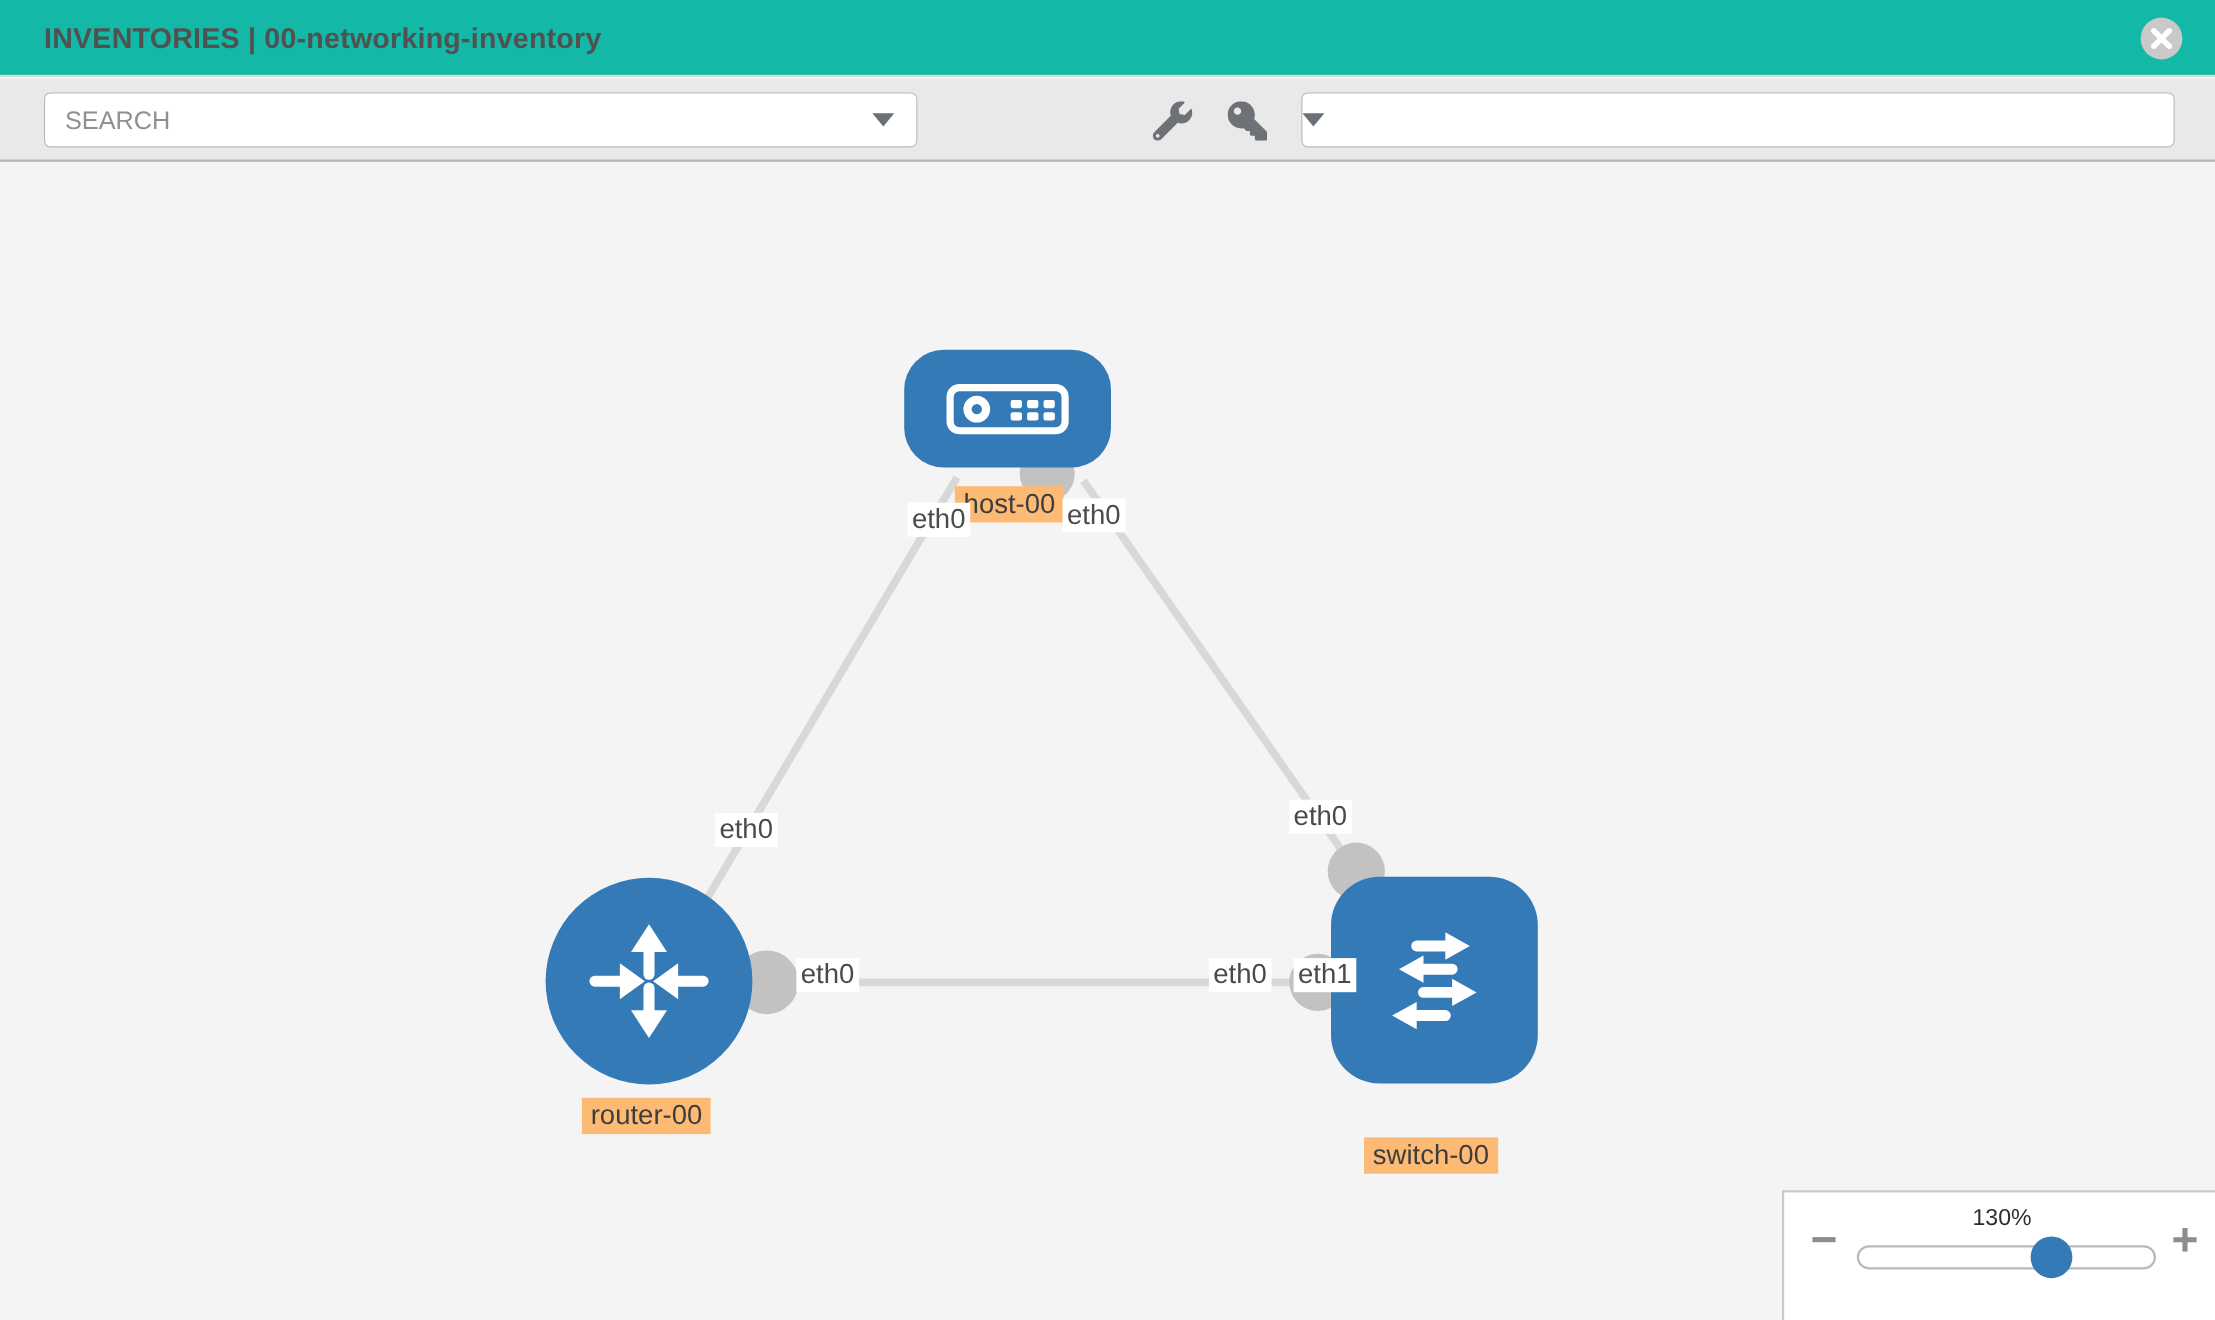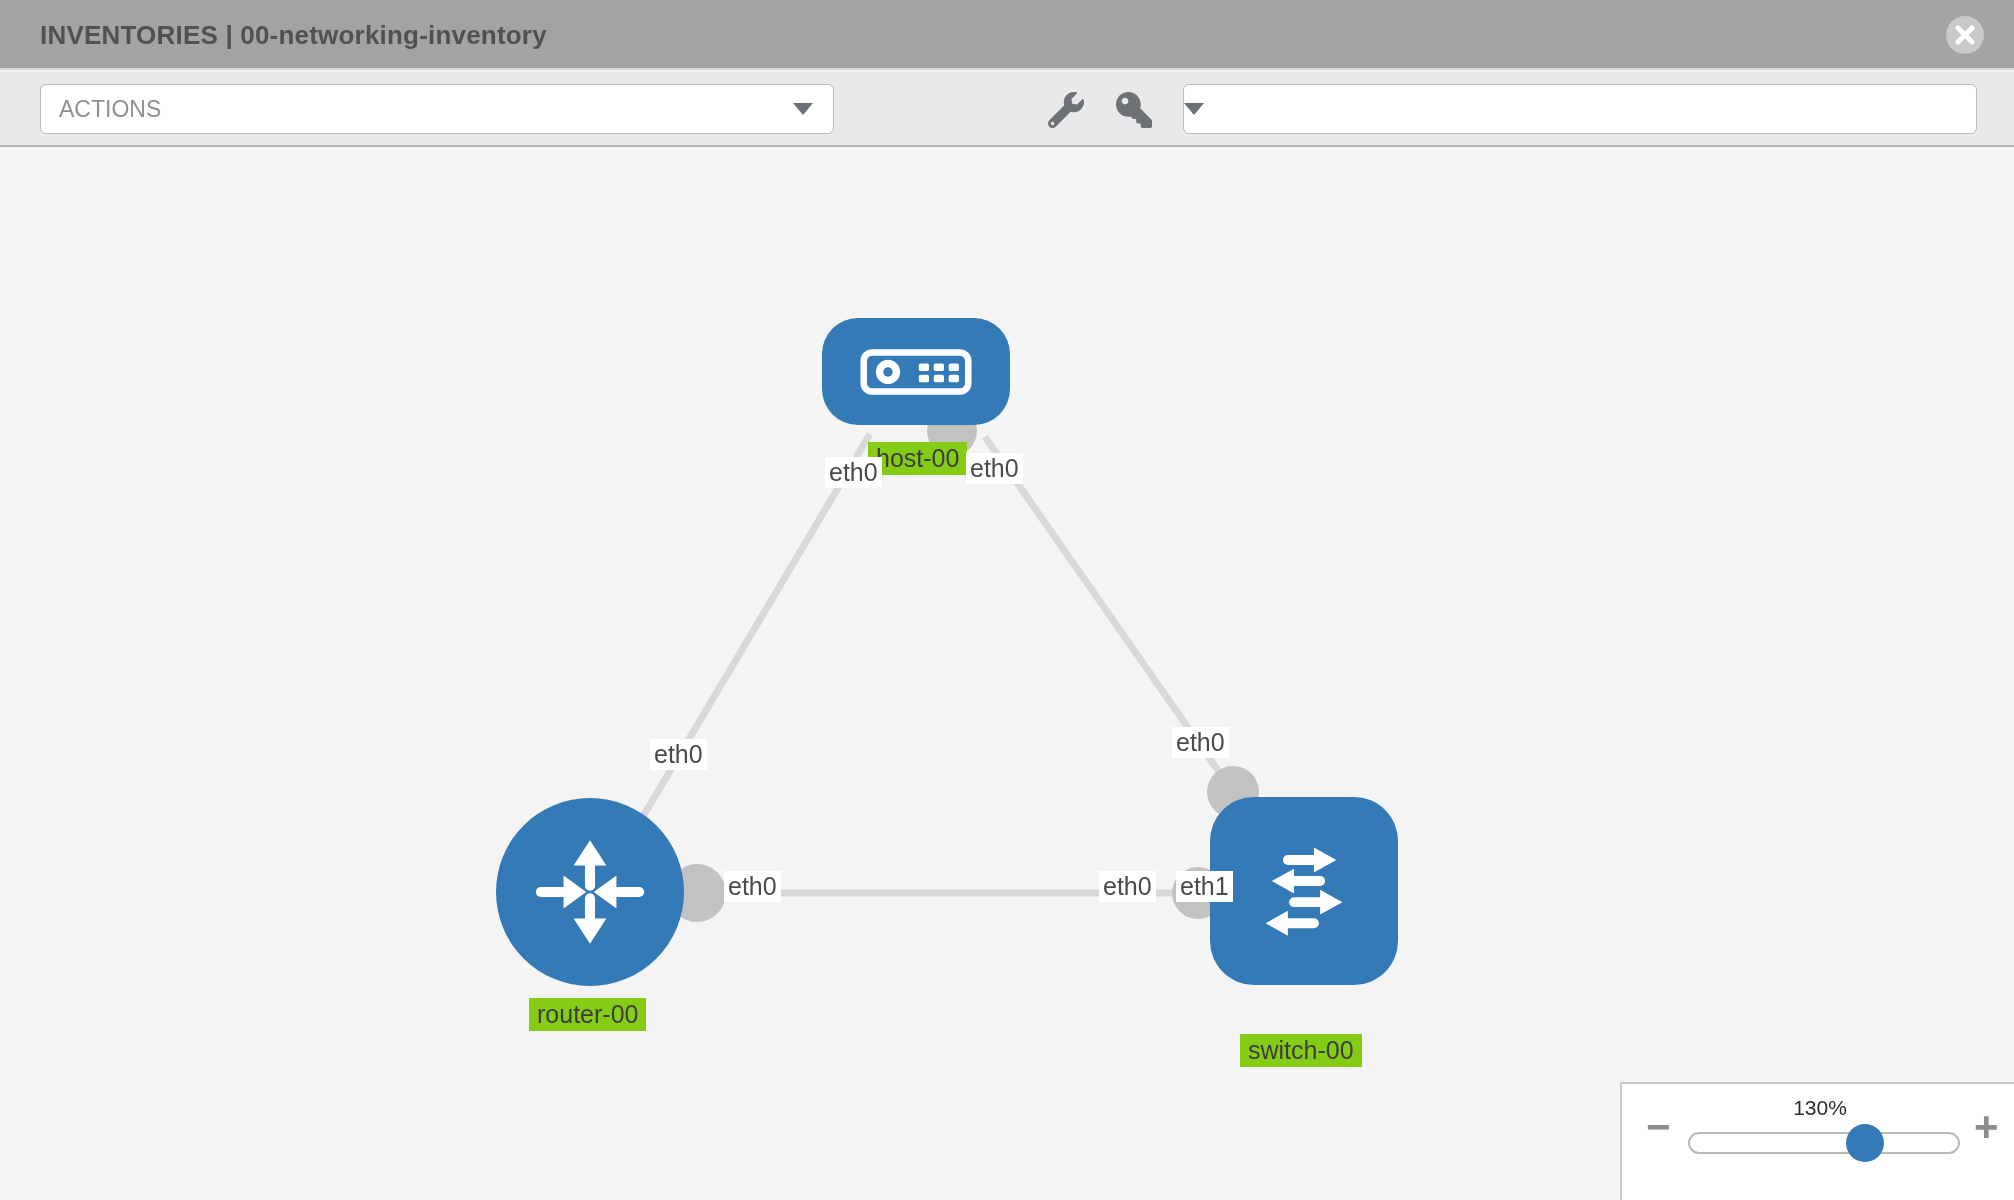--- a/index.html
+++ b/index.html
@@ -4,21 +4,21 @@
 <style>
   html,body{margin:0;padding:0;}
   body{
     width:2014px;height:1200px;overflow:hidden;position:relative;
     background:#f4f4f4;
     font-family:"Liberation Sans","DejaVu Sans",sans-serif;
   }
   
   .header{
     position:absolute;left:0;top:0;width:2014px;height:70px;
-    background:#a3a3a3;border-bottom:2px solid #d9d9d9;box-sizing:border-box;
+    background:#14b8a6;border-bottom:2px solid #d9d9d9;box-sizing:border-box;
   }
   .page-title{
     position:absolute;left:40px;top:20px;
     font-size:26px;font-weight:bold;color:#515151;letter-spacing:.2px;
   }
   .close-btn{
     position:absolute;right:30px;top:16px;width:38px;height:38px;border-radius:50%;
     background:#c9c9c9;display:flex;align-items:center;justify-content:center;cursor:pointer;
   }
   
@@ -41,21 +41,21 @@
   .canvas{position:absolute;left:0;top:149px;width:2014px;height:1051px;background:#f4f4f4;}
   .net-svg{position:absolute;left:0;top:0;}
   .node{
     position:absolute;background:#337ab7;display:flex;align-items:center;justify-content:center;
     cursor:pointer;
   }
   .node-host{left:822px;top:169px;width:188px;height:107px;border-radius:36px;}
   .node-router{left:496px;top:649px;width:188px;height:188px;border-radius:50%;}
   .node-switch{left:1210px;top:648px;width:188px;height:188px;border-radius:44px;}
   .node-label{
-    position:absolute;background:#84cc16;color:#3d3d3d;font-size:25px;
+    position:absolute;background:#fdba74;color:#3d3d3d;font-size:25px;
     padding:2px 8px;white-space:nowrap;
   }
   .iface-label{
     position:absolute;background:#ffffff;color:#4a4a4a;font-size:25px;
     padding:1px 4px;white-space:nowrap;
   }
   
   .zoom-panel{
     position:absolute;left:1620px;top:1082px;width:400px;height:132px;
     background:#ffffff;border:2px solid #c9c9c9;box-sizing:border-box;
@@ -85,21 +85,21 @@
   <div class="close-btn">
     <svg width="20" height="20" viewBox="0 0 20 20">
       <line x1="3" y1="3" x2="17" y2="17" stroke="#ffffff" stroke-width="5" stroke-linecap="round"></line>
       <line x1="17" y1="3" x2="3" y2="17" stroke="#ffffff" stroke-width="5" stroke-linecap="round"></line>
     </svg>
   </div>
 </div>
 
 <div class="toolbar">
   <div class="combo" style="left:40px;width:794px;">
-    <div class="combo-text">ACTIONS</div>
+    <div class="combo-text">SEARCH</div>
     <div class="caret"></div>
   </div>
 
   <svg class="tool-icon" style="left:1048px;" viewBox="0 0 512 512">
     <path fill="#6e7277" d="M507.73 109.1c-2.24-9.03-13.54-12.09-20.12-5.51l-74.36 74.36-67.88-11.31-11.31-67.88 74.36-74.36c6.62-6.62 3.43-17.9-5.66-20.16-47.38-11.74-99.55.91-136.58 37.93-39.64 39.64-50.55 97.1-34.05 147.2L18.74 402.76c-24.99 24.99-24.99 65.51 0 90.5 24.99 24.99 65.51 24.99 90.5 0l213.21-213.21c50.12 16.71 107.47 5.68 147.37-34.22 37.07-37.07 49.7-89.32 37.91-136.73zM64 472c-13.25 0-24-10.75-24-24 0-13.26 10.75-24 24-24s24 10.74 24 24c0 13.25-10.75 24-24 24z"></path>
   </svg>
 
   <svg class="tool-icon" style="left:1116px;" viewBox="0 0 512 512">
     <g transform="scale(-1,1) translate(-512,0)">
       <path fill="#6e7277" d="M512 176.001C512 273.203 433.202 352 336 352c-11.22 0-22.19-1.062-32.827-3.069l-24.012 27.014A23.999 23.999 0 0 1 261.223 384H224v40c0 13.255-10.745 24-24 24h-40v40c0 13.255-10.745 24-24 24H24c-13.255 0-24-10.745-24-24v-78.059c0-6.365 2.529-12.47 7.029-16.971l161.802-161.802C163.108 213.814 160 195.271 160 176 160 78.798 238.797.001 335.999 0 433.488-.001 512 78.511 512 176.001zM336 128c0 26.51 21.49 48 48 48s48-21.49 48-48-21.49-48-48-48-48 21.49-48 48z"></path>

